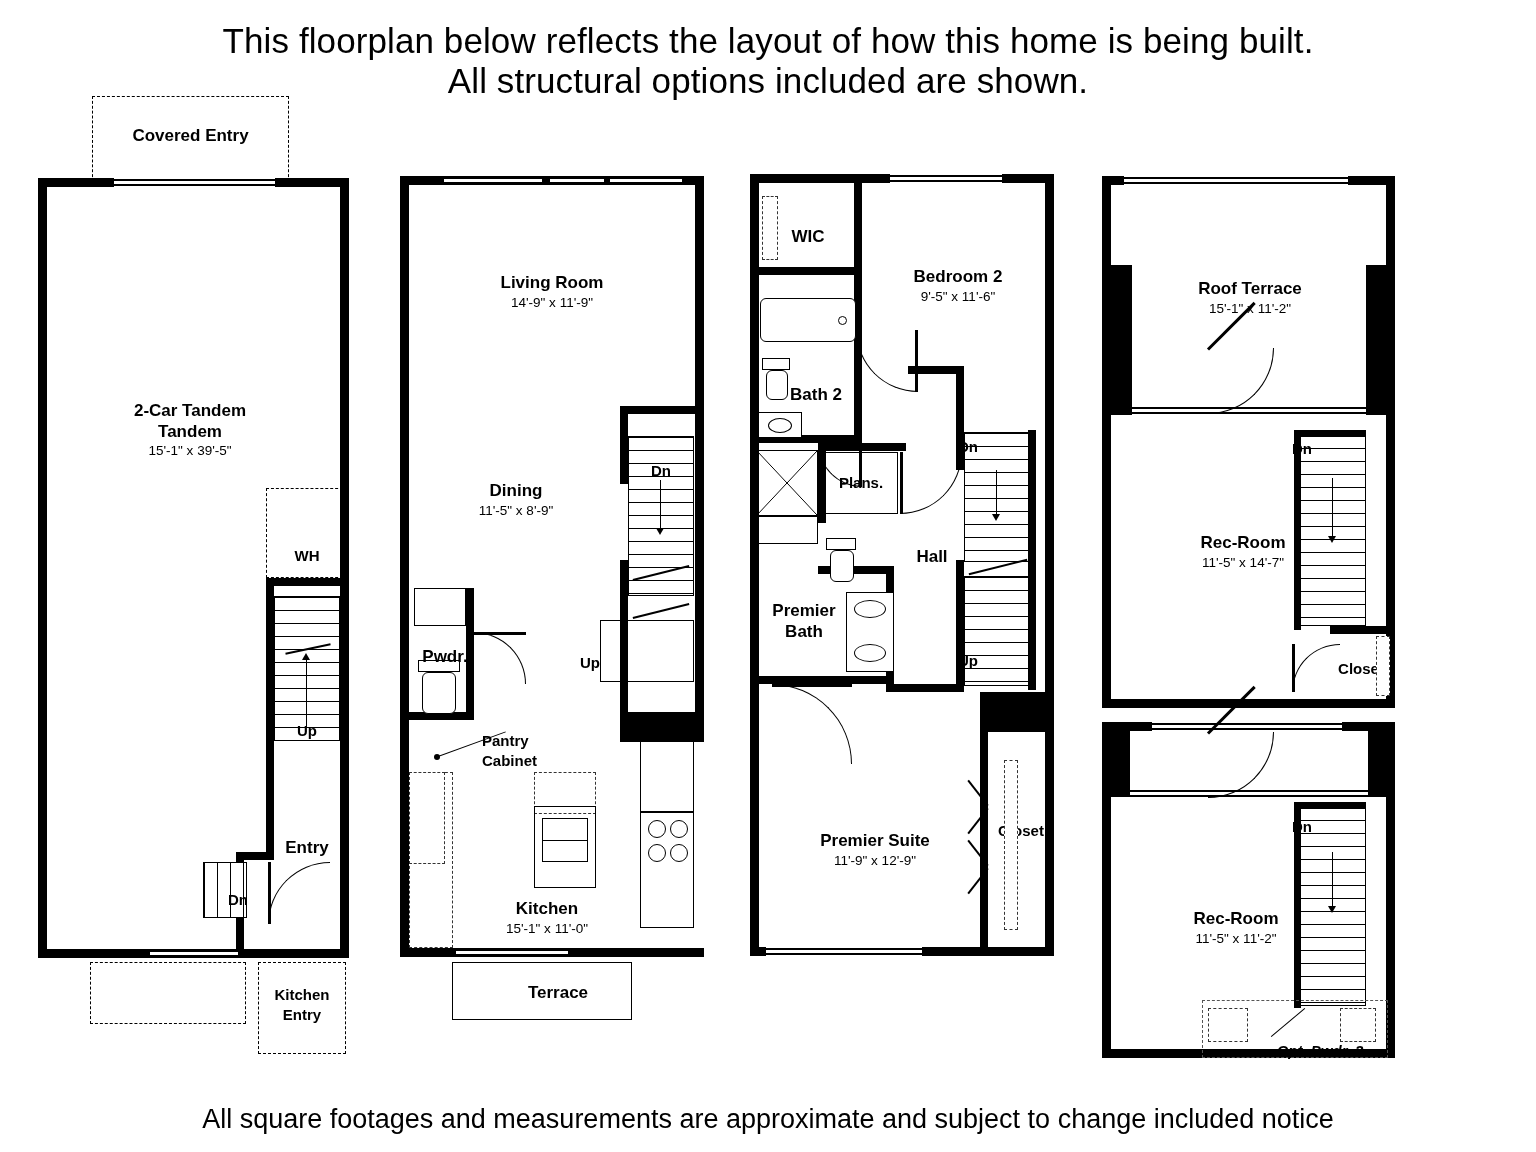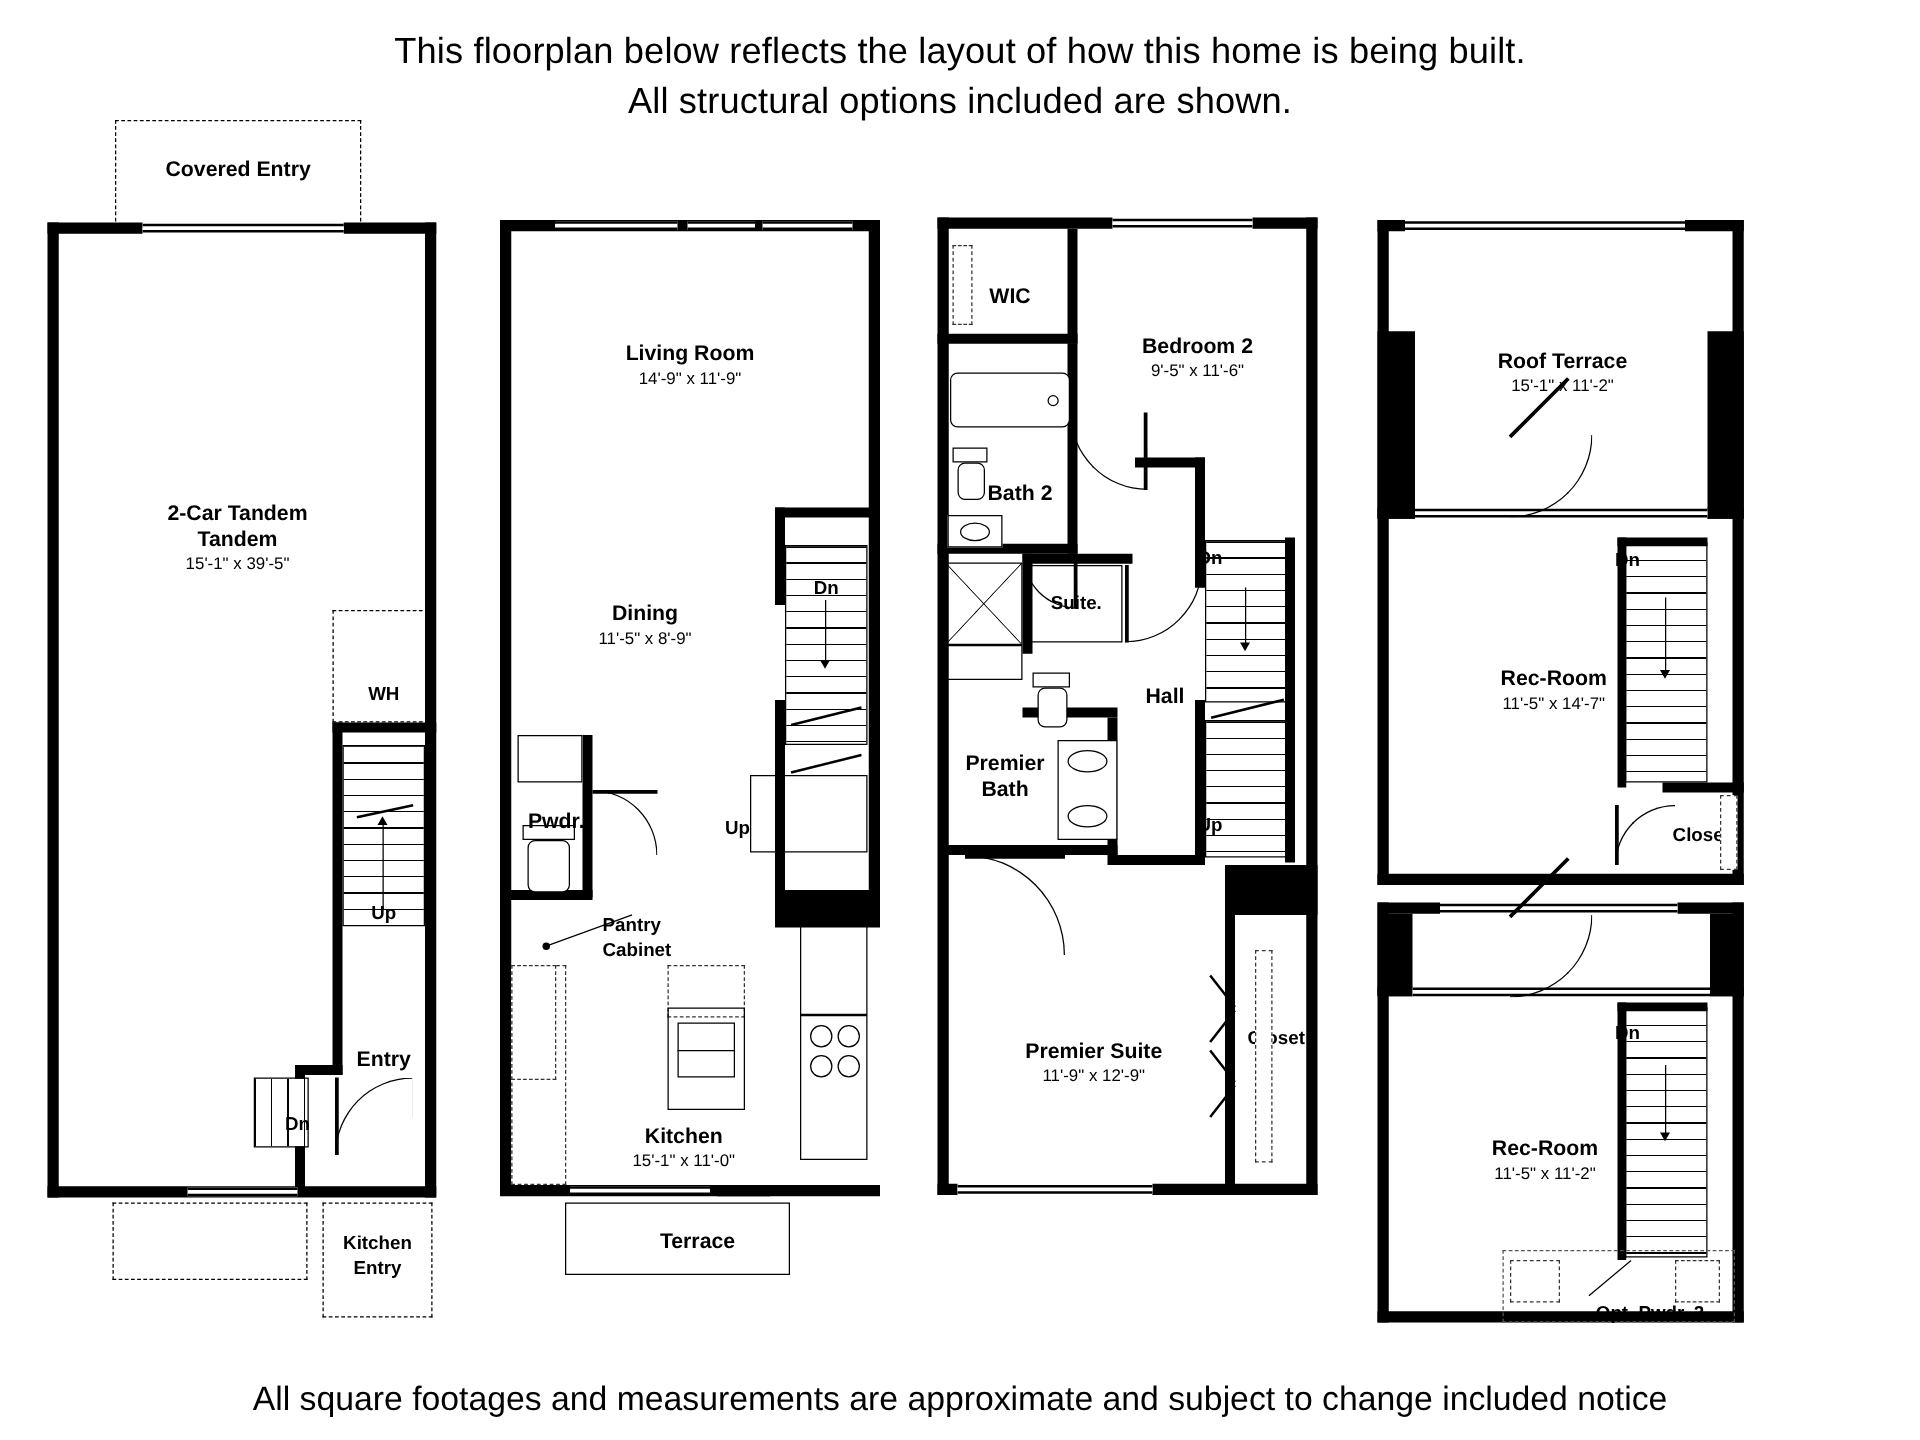--- a/index.html
+++ b/index.html
@@ -16,21 +16,21 @@
     color: #000000;
     overflow: hidden;
   }
 
   
   .header-text {
     position: absolute;
     left: 0;
     width: 1536px;
     text-align: center;
-    font-size: 29px;
+    font-size: 35px;
     line-height: 38px;
     letter-spacing: 0.1px;
   }
   #header-line1 { top: 22px; }
   #header-line2 { top: 62px; }
 
   .footer-text {
     position: absolute;
     left: 0;
     width: 1536px;
@@ -334,21 +334,21 @@
     <div class="lbl" style="left:50px;top:384px;width:120px;text-align:left;">Bath 2</div>
     <div class="door swing-bl" style="left:78px;top:443px;width:44px;height:44px;"></div>
     <div class="leaf" style="left:119px;top:443px;width:3px;height:44px;"></div>
 
     <div class="wall" style="left:168px;top:366px;width:56px;height:8px;"></div>
     <div class="wall" style="left:216px;top:366px;width:8px;height:104px;"></div>
     <div class="door swing-bl" style="left:116px;top:330px;width:62px;height:62px;"></div>
     <div class="leaf" style="left:175px;top:330px;width:3px;height:62px;"></div>
 
     <div class="outline" style="left:84px;top:452px;width:74px;height:62px;"></div>
-    <div class="lbl sm" style="left:84px;top:472px;width:74px;">Suite.</div>
+    <div class="lbl sm" style="left:84px;top:472px;width:74px;">Plans.</div>
     <div class="wall" style="left:78px;top:443px;width:8px;height:80px;"></div>
     <div class="wall" style="left:78px;top:443px;width:88px;height:8px;"></div>
     <div class="door swing-br" style="left:160px;top:452px;width:62px;height:62px;"></div>
     <div class="leaf" style="left:160px;top:452px;width:3px;height:62px;"></div>
 
     <div class="hatch-x" style="left:16px;top:450px;width:62px;height:66px;"></div>
     <div class="outline" style="left:16px;top:516px;width:62px;height:28px;"></div>
     <div class="wall" style="left:78px;top:566px;width:76px;height:8px;"></div>
     <div class="wall" style="left:146px;top:574px;width:8px;height:110px;"></div>
     <div class="wall" style="left:18px;top:676px;width:136px;height:8px;"></div>
@@ -450,18 +450,18 @@
     <div class="wall" style="left:204px;top:802px;width:7px;height:206px;"></div>
     <div class="wall" style="left:204px;top:802px;width:72px;height:7px;"></div>
 
     <div class="lbl" style="left:76px;top:908px;width:140px;">Rec-Room</div>
     <div class="dim" style="left:76px;top:930px;width:140px;">11'-5" x 11'-2"</div>
 
     <div class="dashed-thin" style="left:112px;top:1000px;width:186px;height:58px;"></div>
     <div class="fix-dash" style="left:118px;top:1008px;width:40px;height:34px;"></div>
     <div class="fix-dash" style="left:250px;top:1008px;width:36px;height:34px;"></div>
     <div class="wall-thin" style="left:176px;top:1022px;width:44px;height:1px;transform:rotate(-40deg);"></div>
-    <div class="lbl sm" style="left:140px;top:1040px;width:180px;">Opt. Pwdr. 2</div>
+    <div class="lbl sm" style="left:140px;top:1040px;width:180px;font-style:italic;">Opt. Pwdr. 2</div>
   </div>
 
   <div class="footer-text" id="footer-line2">All square footages and measurements are approximate and subject to change included notice</div>
 
 </div>
 
 </body></html>

